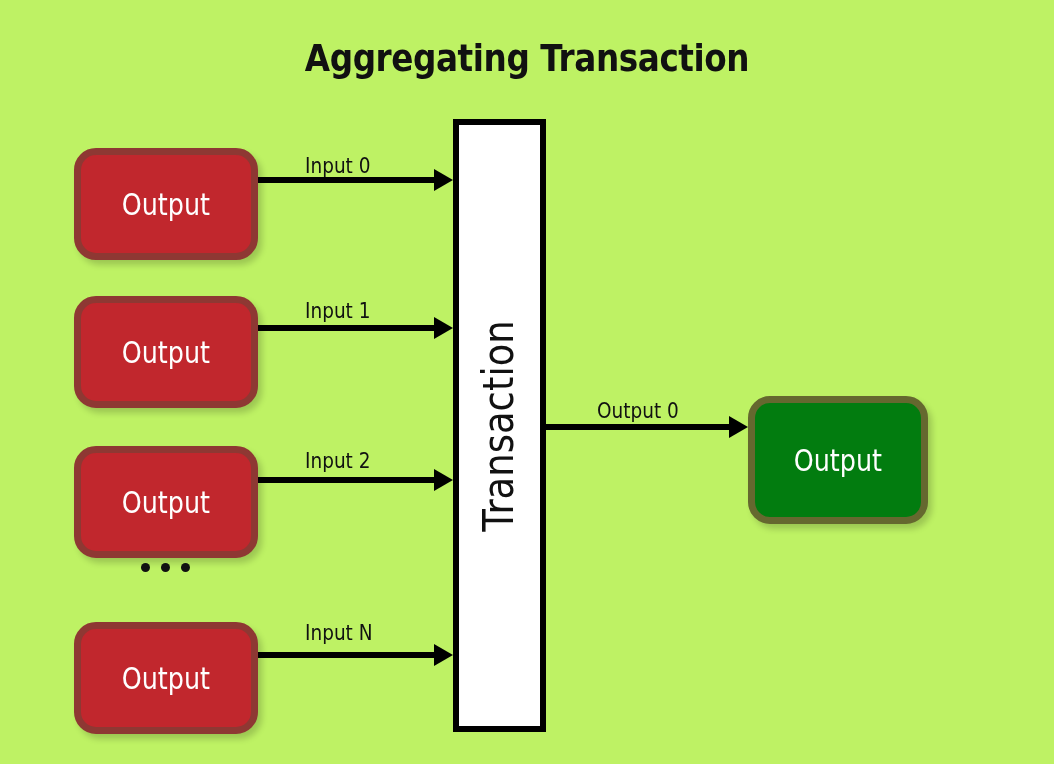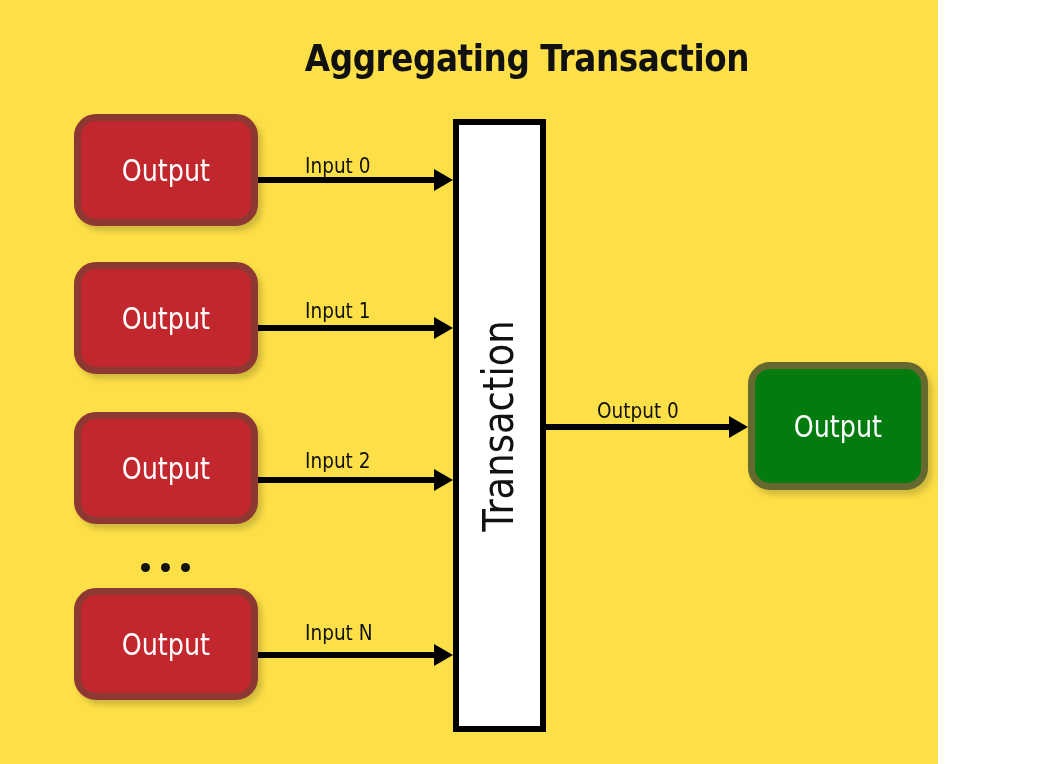--- a/index.html
+++ b/index.html
@@ -5,23 +5,23 @@
   html, body {
     margin: 0;
     padding: 0;
     background: #ffffff;
   }
   body {
     font-family: "Liberation Sans", sans-serif;
   }
   #canvas {
     position: relative;
-    width: 938px;
+    width: 1054px;
     height: 764px;
-    background: #fde047;
+    background: #bef264;
     overflow: hidden;
   }
 
   
   .diagram-title {
     position: absolute;
     left: 0;
     top: 36px;
     width: 1054px;
     text-align: center;
@@ -37,20 +37,21 @@
 
   
   .node-box {
     position: absolute;
     box-sizing: border-box;
     border-radius: 22px;
     display: flex;
     align-items: center;
     justify-content: center;
     box-shadow: 4px 5px 6px rgba(0,0,0,0.18);
+    margin-top: 34px;
   }
   .node-box .node-label {
     font-family: "DejaVu Sans", sans-serif;
     font-size: 31px;
     color: #ffffff;
     transform: scaleX(0.82);
     transform-origin: 50% 50%;
     white-space: nowrap;
     line-height: 1;
   }

